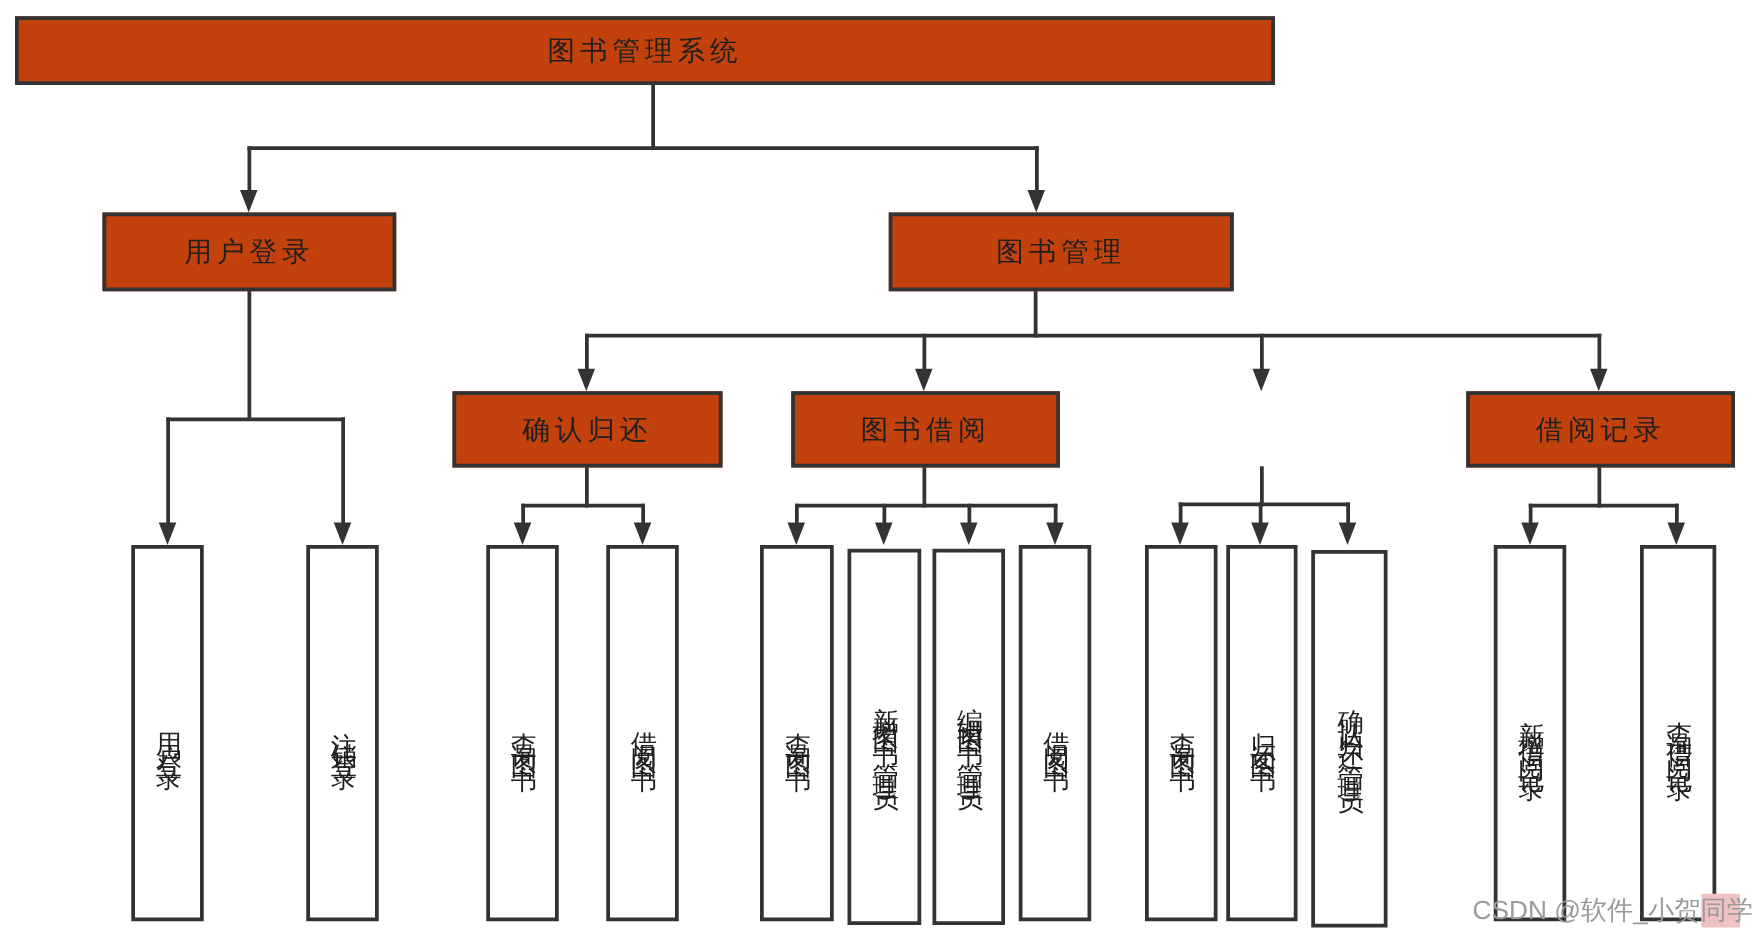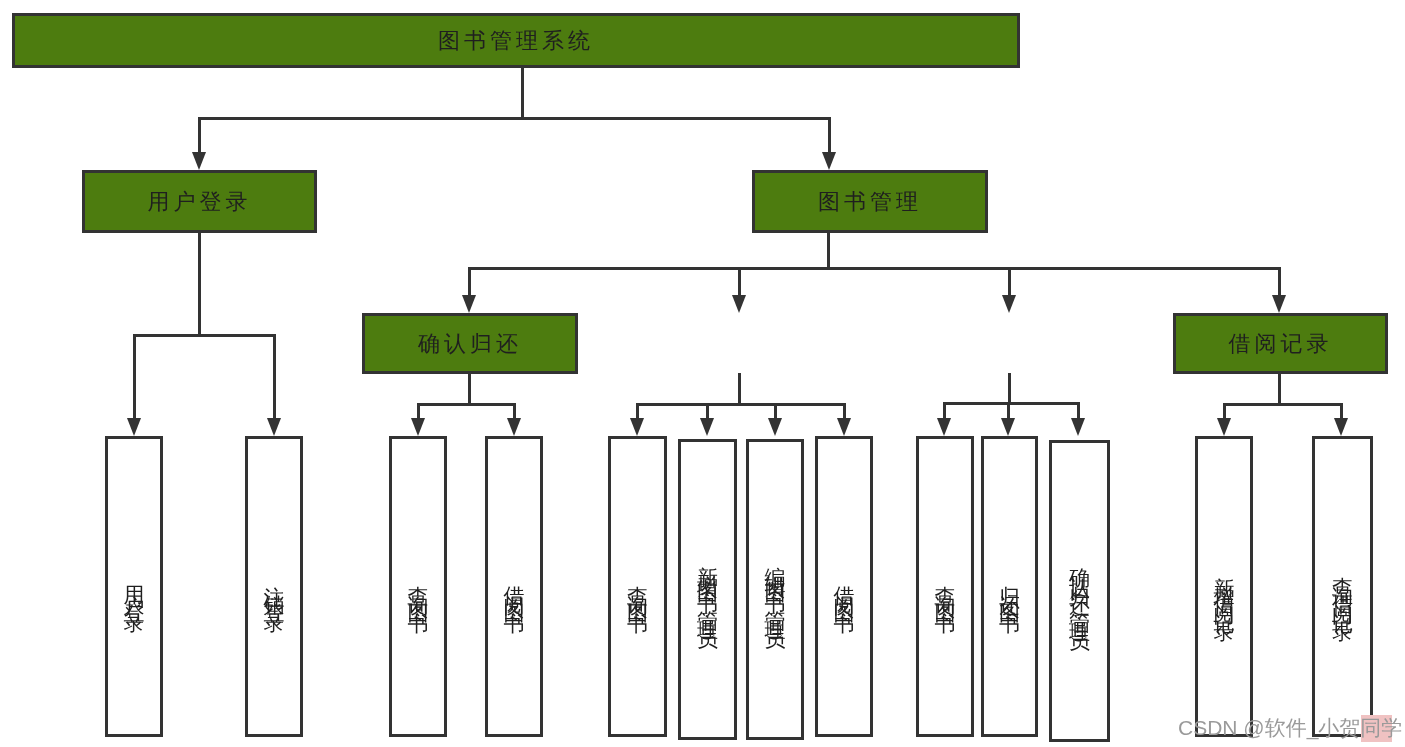--- a/index.html
+++ b/index.html
@@ -13,21 +13,21 @@
     width: 1405px;
     height: 747px;
     background: #ffffff;
     overflow: hidden;
   }
   
   .box {
     position: absolute;
     box-sizing: border-box;
     border: 3px solid #333333;
-    background: #4d7c0f;
+    background: #c2410c;
     display: flex;
     align-items: center;
     justify-content: center;
     z-index: 2;
   }
   .box .lbl {
     font-size: 22px;
     letter-spacing: 4px;
     color: #1f1f1f;
     white-space: nowrap;
@@ -163,26 +163,29 @@
   <div class="arrow-down" style="left:1217px;top:418px"></div>
   <div class="arrow-down" style="left:1334px;top:418px"></div>
 
   <div class="box" style="left:12px;top:13px;width:1008px;height:55px">
     <span class="lbl">图书管理系统</span>
   </div>
 
   <div class="box" style="left:82px;top:170px;width:235px;height:63px">
     <span class="lbl">用户登录</span>
   </div>
-  <div class="box" style="left:752px;top:170px;width:236px;height:63px">
+  <div class="box" style="left:711px;top:170px;width:276px;height:63px">
     <span class="lbl">图书管理</span>
   </div>
 
   <div class="box" style="left:362px;top:313px;width:216px;height:61px">
     <span class="lbl">确认归还</span>
+  </div>
+  <div class="box" style="left:633px;top:313px;width:215px;height:61px">
+    <span class="lbl">图书借阅</span>
   </div>
   <div class="box" style="left:1173px;top:313px;width:215px;height:61px">
     <span class="lbl">借阅记录</span>
   </div>
 
   <div class="vbox" style="left:105px;top:436px;width:58px;height:301px">
     <span class="vlbl">用户登录</span>
   </div>
   <div class="vbox" style="left:245px;top:436px;width:58px;height:301px">
     <span class="vlbl">注销登录</span>

